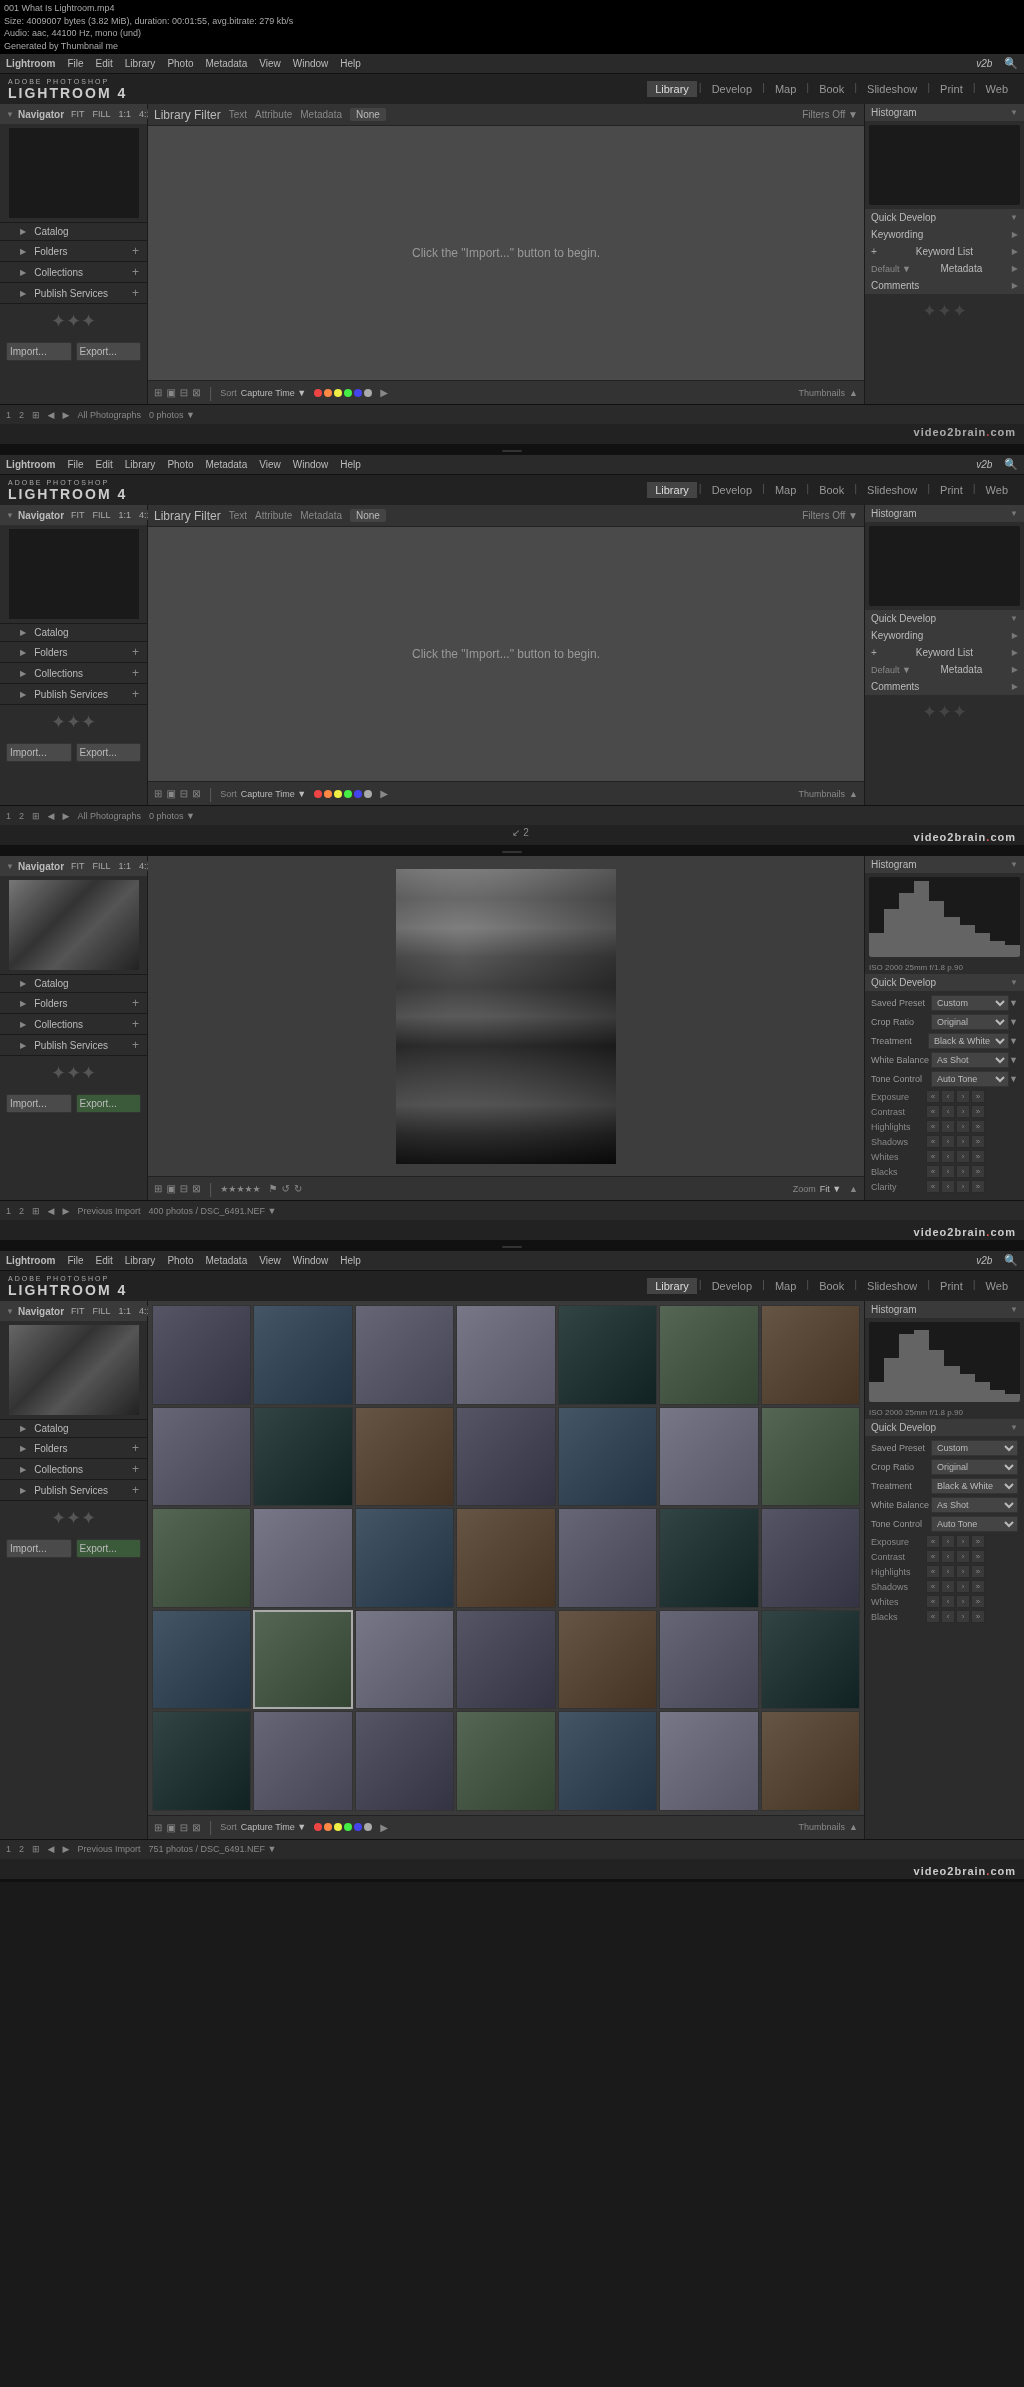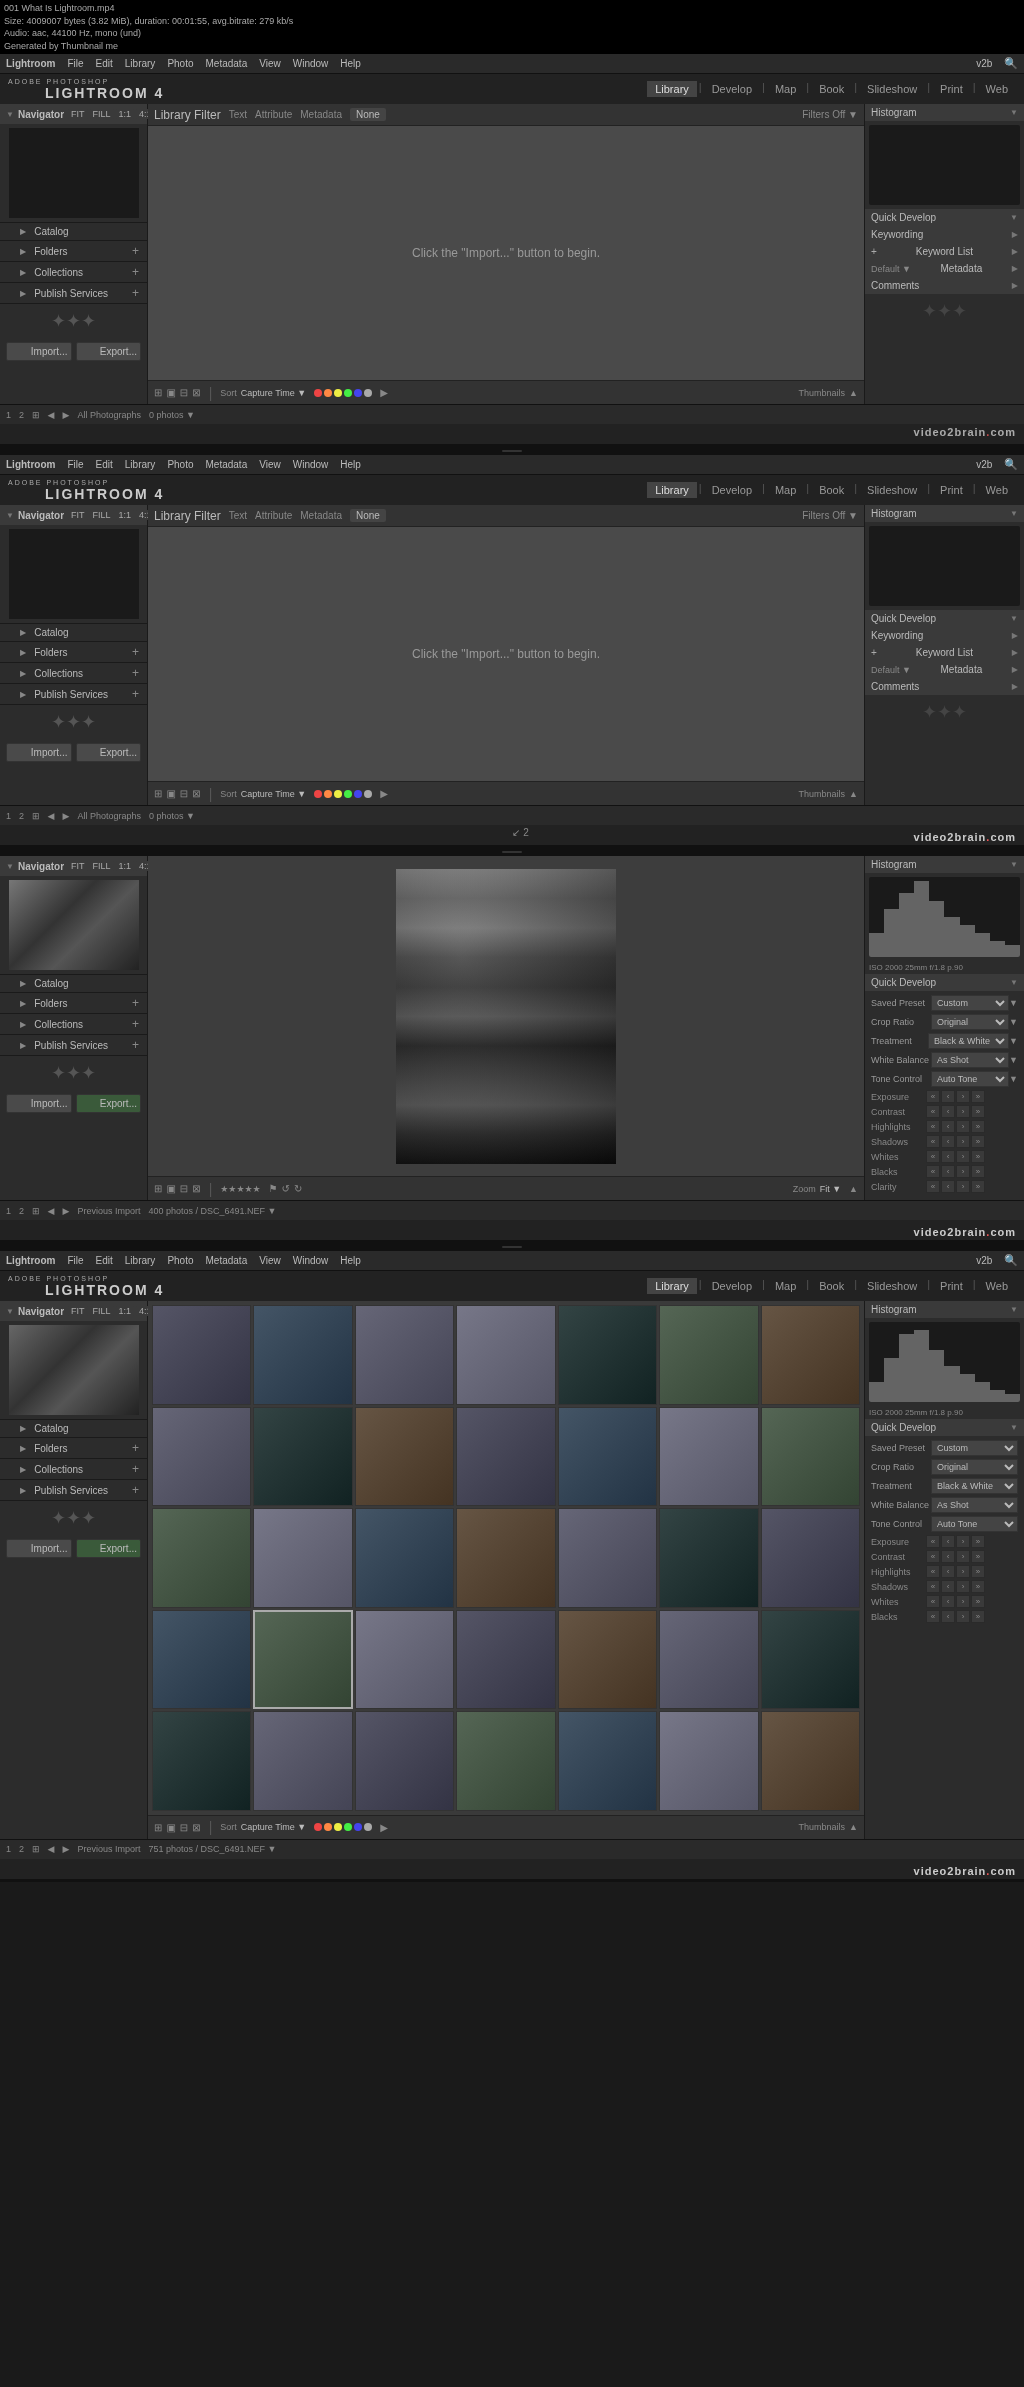--- a/index.html
+++ b/index.html
@@ -46,20 +46,21 @@
     }
     .menu-bar .menu-item {
       color: #bbb;
       font-size: 10px;
       cursor: pointer;
     }
     .menu-bar .v2b {
       margin-left: auto;
       color: #bbb;
       font-size: 10px;
+      font-style: italic;
     }
 
     
     .lr-header {
       background: #222;
       height: 30px;
       display: flex;
       align-items: center;
       padding: 0 8px;
       gap: 8px;
@@ -68,21 +69,20 @@
       color: #ddd;
       font-size: 9px;
       letter-spacing: 1px;
       line-height: 1.1;
     }
     .lr-logo .app-title {
       font-size: 14px;
       font-weight: bold;
       color: #ccc;
       letter-spacing: 2px;
-      margin-left: 37px;
     }
     .module-tabs {
       margin-left: auto;
       display: flex;
       gap: 2px;
     }
     .module-tab {
       color: #999;
       font-size: 11px;
       padding: 2px 8px;
@@ -182,21 +182,21 @@
       padding: 4px 6px;
       background: #2c2c2c;
     }
     .action-btn {
       flex: 1;
       background: #4a4a4a;
       border: 1px solid #333;
       color: #bbb;
       font-size: 10px;
       padding: 3px;
-      text-align: right;
+      text-align: left;
       cursor: pointer;
       border-radius: 2px;
     }
     .action-btn.export {
       background: #3a5a3a;
     }
 
     
     .center-panel {
       flex: 1;

